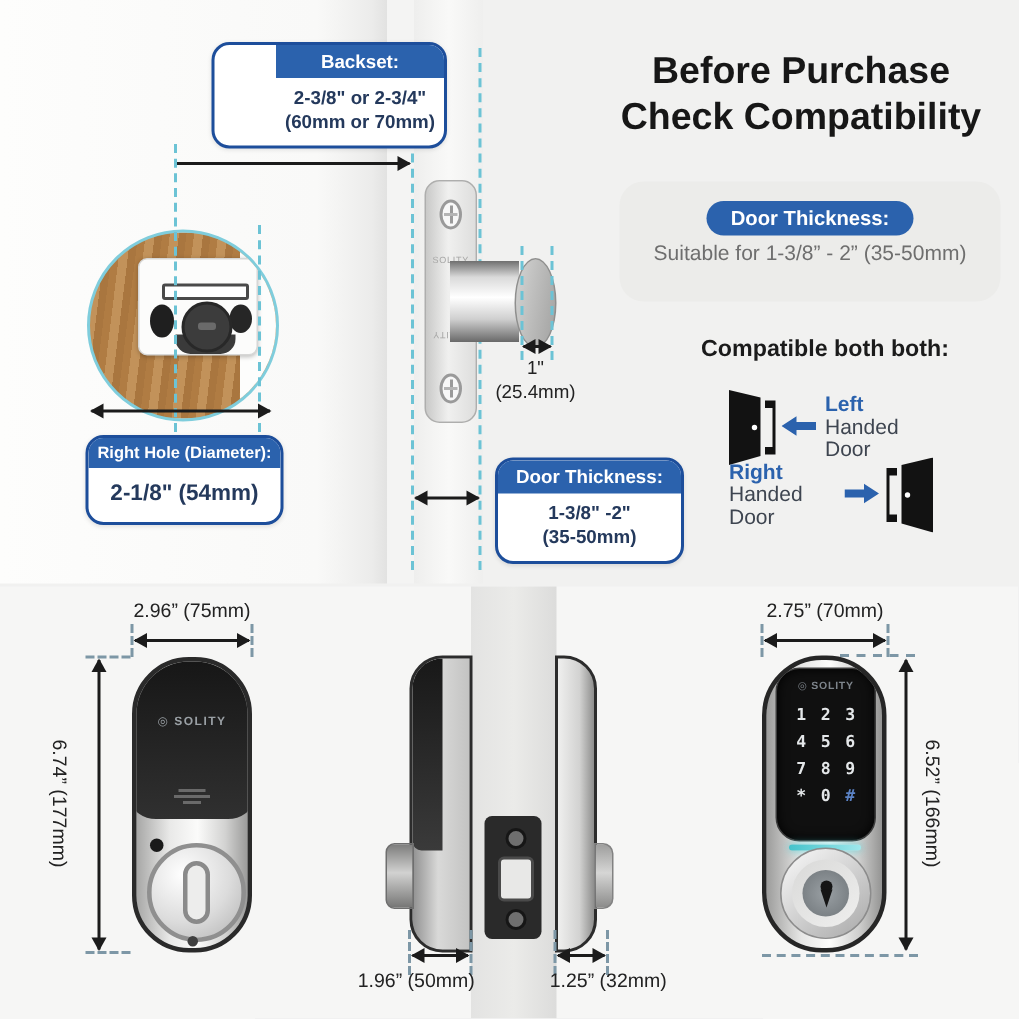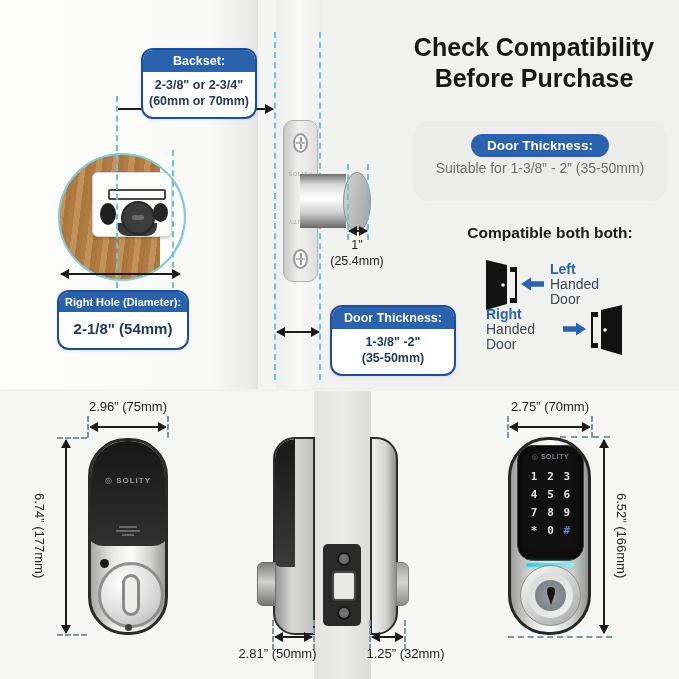--- a/index.html
+++ b/index.html
@@ -45,21 +45,21 @@
 
 <div id="stage">
 
   <div class="abs" style="left:0;top:0;width:258px;height:389px;background:linear-gradient(to right,#fdfdfc 0%,#f9f9f8 82%,#ececeb 96%,#e2e2e1 100%);"></div>
   <div class="abs" style="left:258px;top:0;width:18px;height:389px;background:#f4f4f3;"></div>
   <div class="abs" style="left:276px;top:0;width:46px;height:389px;background:linear-gradient(to right,#eeeeed,#f9f9f8 50%,#efefee);"></div>
 
   <div class="dashv" style="left:274px;top:32px;height:348px;"></div>
   <div class="dashv" style="left:319px;top:32px;height:348px;"></div>
 
-  <div class="badge" style="left:141px;top:48px;width:112px;">
+  <div class="badge" style="left:141px;top:28px;width:112px;padding-left:41px;">
     <div class="hdr" style="font-size:12.5px;">Backset:</div>
     <div class="bdy" style="font-size:12.5px;">
       <div>2-3/8" or 2-3/4"</div>
       <div>(60mm or 70mm)</div>
     </div>
   </div>
   <div class="hline hr" style="left:117px;top:108px;width:156px;"></div>
 
   <div class="abs" style="left:58px;top:153px;width:124px;height:124px;border:2px solid #7fcddc;border-radius:50%;overflow:hidden;
               background:repeating-linear-gradient(97deg,#b07c43 0 5px,#c2925a 5px 11px,#a9763f 11px 16px);z-index:2;">
@@ -105,22 +105,22 @@
   <div class="hline hl hr" style="left:277px;top:331px;width:42px;z-index:4;"></div>
   <div class="badge" style="left:330px;top:305px;width:122px;">
     <div class="hdr" style="font-size:12.5px;">Door Thickness:</div>
     <div class="bdy" style="font-size:12.5px;">
       <div>1-3/8" -2"</div>
       <div>(35-50mm)</div>
     </div>
   </div>
 
   <div class="abs" style="left:393px;top:32px;width:282px;text-align:center;font-size:25px;font-weight:bold;color:#171717;line-height:31px;">
+    <div>Before Purchase</div>
     <div>Check Compatibility</div>
-    <div>Before Purchase</div>
   </div>
 
   <div class="abs" style="left:413px;top:121px;width:254px;height:80px;background:#ececea;border-radius:16px;text-align:center;">
     <div style="margin-top:13px;">
       <span class="pill">Door Thickness:</span>
     </div>
     <div style="margin-top:3px;font-size:14px;color:#6e6e6e;">Suitable for 1-3/8” - 2” (35-50mm)</div>
   </div>
 
   <div class="abs" style="left:425px;top:224px;width:250px;text-align:center;font-size:15.5px;font-weight:bold;color:#1b1b1b;">Compatible both both:</div>
@@ -200,21 +200,21 @@
               background:linear-gradient(#9e9e9d,#d6d6d5 45%,#8b8b8a);"></div>
   <div class="abs" style="left:323px;top:544px;width:38px;height:82px;background:#2a2a2a;border-radius:5px;">
     <div class="abs" style="left:14px;top:8px;width:10px;height:10px;background:#6f6f6f;border:2px solid #161616;border-radius:50%;"></div>
     <div class="abs" style="left:9px;top:27px;width:20px;height:26px;background:#e8e8e7;border:2px solid #4a4a4a;border-radius:4px;"></div>
     <div class="abs" style="left:14px;top:62px;width:10px;height:10px;background:#6f6f6f;border:2px solid #161616;border-radius:50%;"></div>
   </div>
 
   <div class="dashv gray" style="left:272px;top:620px;height:30px;"></div>
   <div class="dashv gray" style="left:313px;top:620px;height:30px;"></div>
   <div class="hline hl hr" style="left:275px;top:636px;width:37px;"></div>
-  <div class="dim" style="left:230px;top:646px;width:95px;">2.81” (50mm)</div>
+  <div class="dim" style="left:230px;top:646px;width:95px;">1.96” (50mm)</div>
 
   <div class="dashv gray" style="left:369px;top:620px;height:30px;"></div>
   <div class="dashv gray" style="left:404px;top:620px;height:30px;"></div>
   <div class="hline hl hr" style="left:372px;top:636px;width:31px;"></div>
   <div class="dim" style="left:358px;top:646px;width:95px;">1.25” (32mm)</div>
 
   <div class="dim" style="left:480px;top:399px;width:140px;">2.75” (70mm)</div>
   <div class="dashv gray" style="left:507px;top:416px;height:22px;"></div>
   <div class="dashv gray" style="left:591px;top:416px;height:22px;"></div>
   <div class="hline hl hr" style="left:510px;top:426px;width:80px;"></div>

